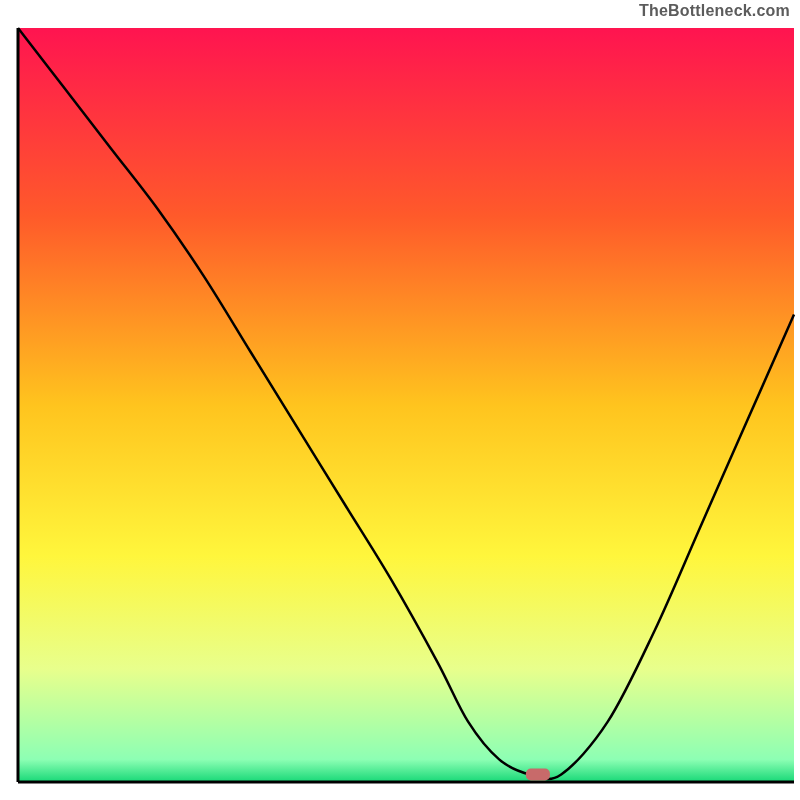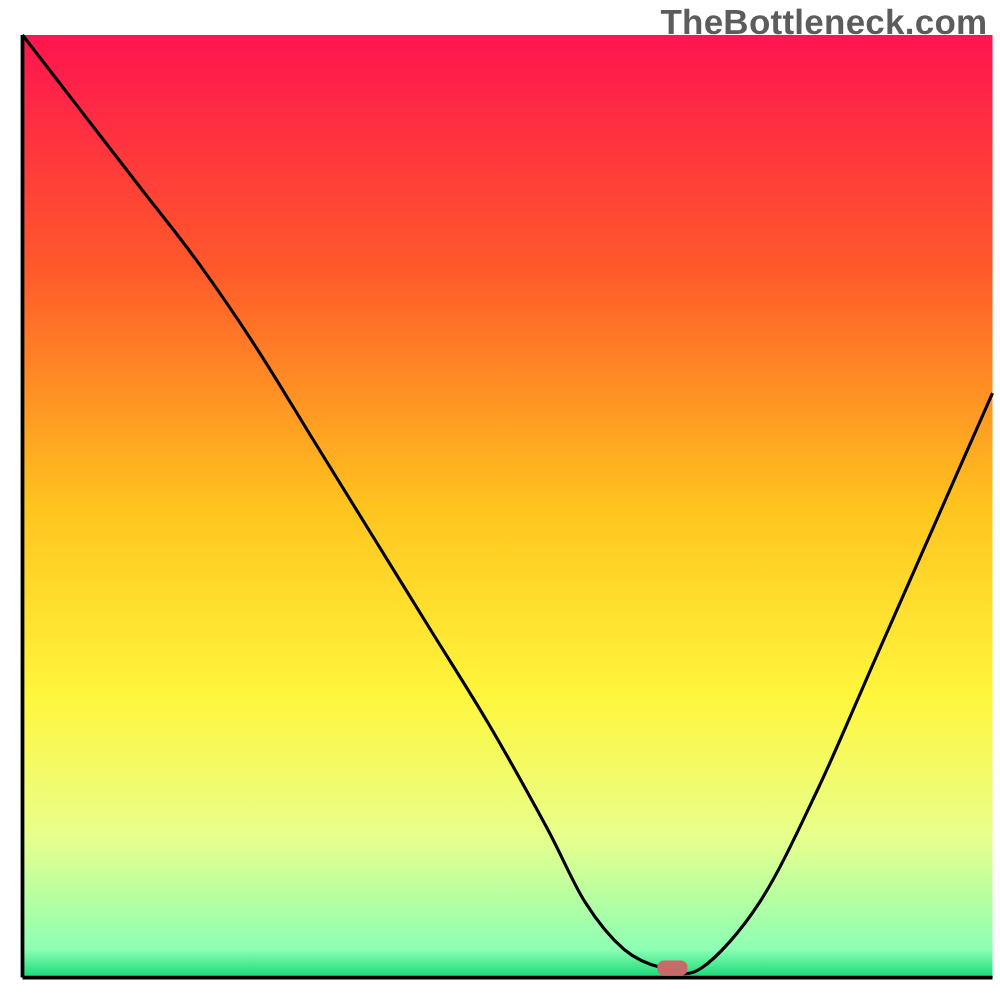--- a/index.html
+++ b/index.html
@@ -12,21 +12,21 @@
   }
   .frame {
     position: relative;
     width: 800px;
     height: 800px;
   }
   .watermark {
     position: absolute;
     top: 2px;
     right: 10px;
-    font-size: 28px;
+    font-size: 16px;
     font-weight: bold;
     color: #5c5c5c;
     letter-spacing: 0.2px;
   }
   svg {
     display: block;
   }
 </style>
 </head>
 <body>

